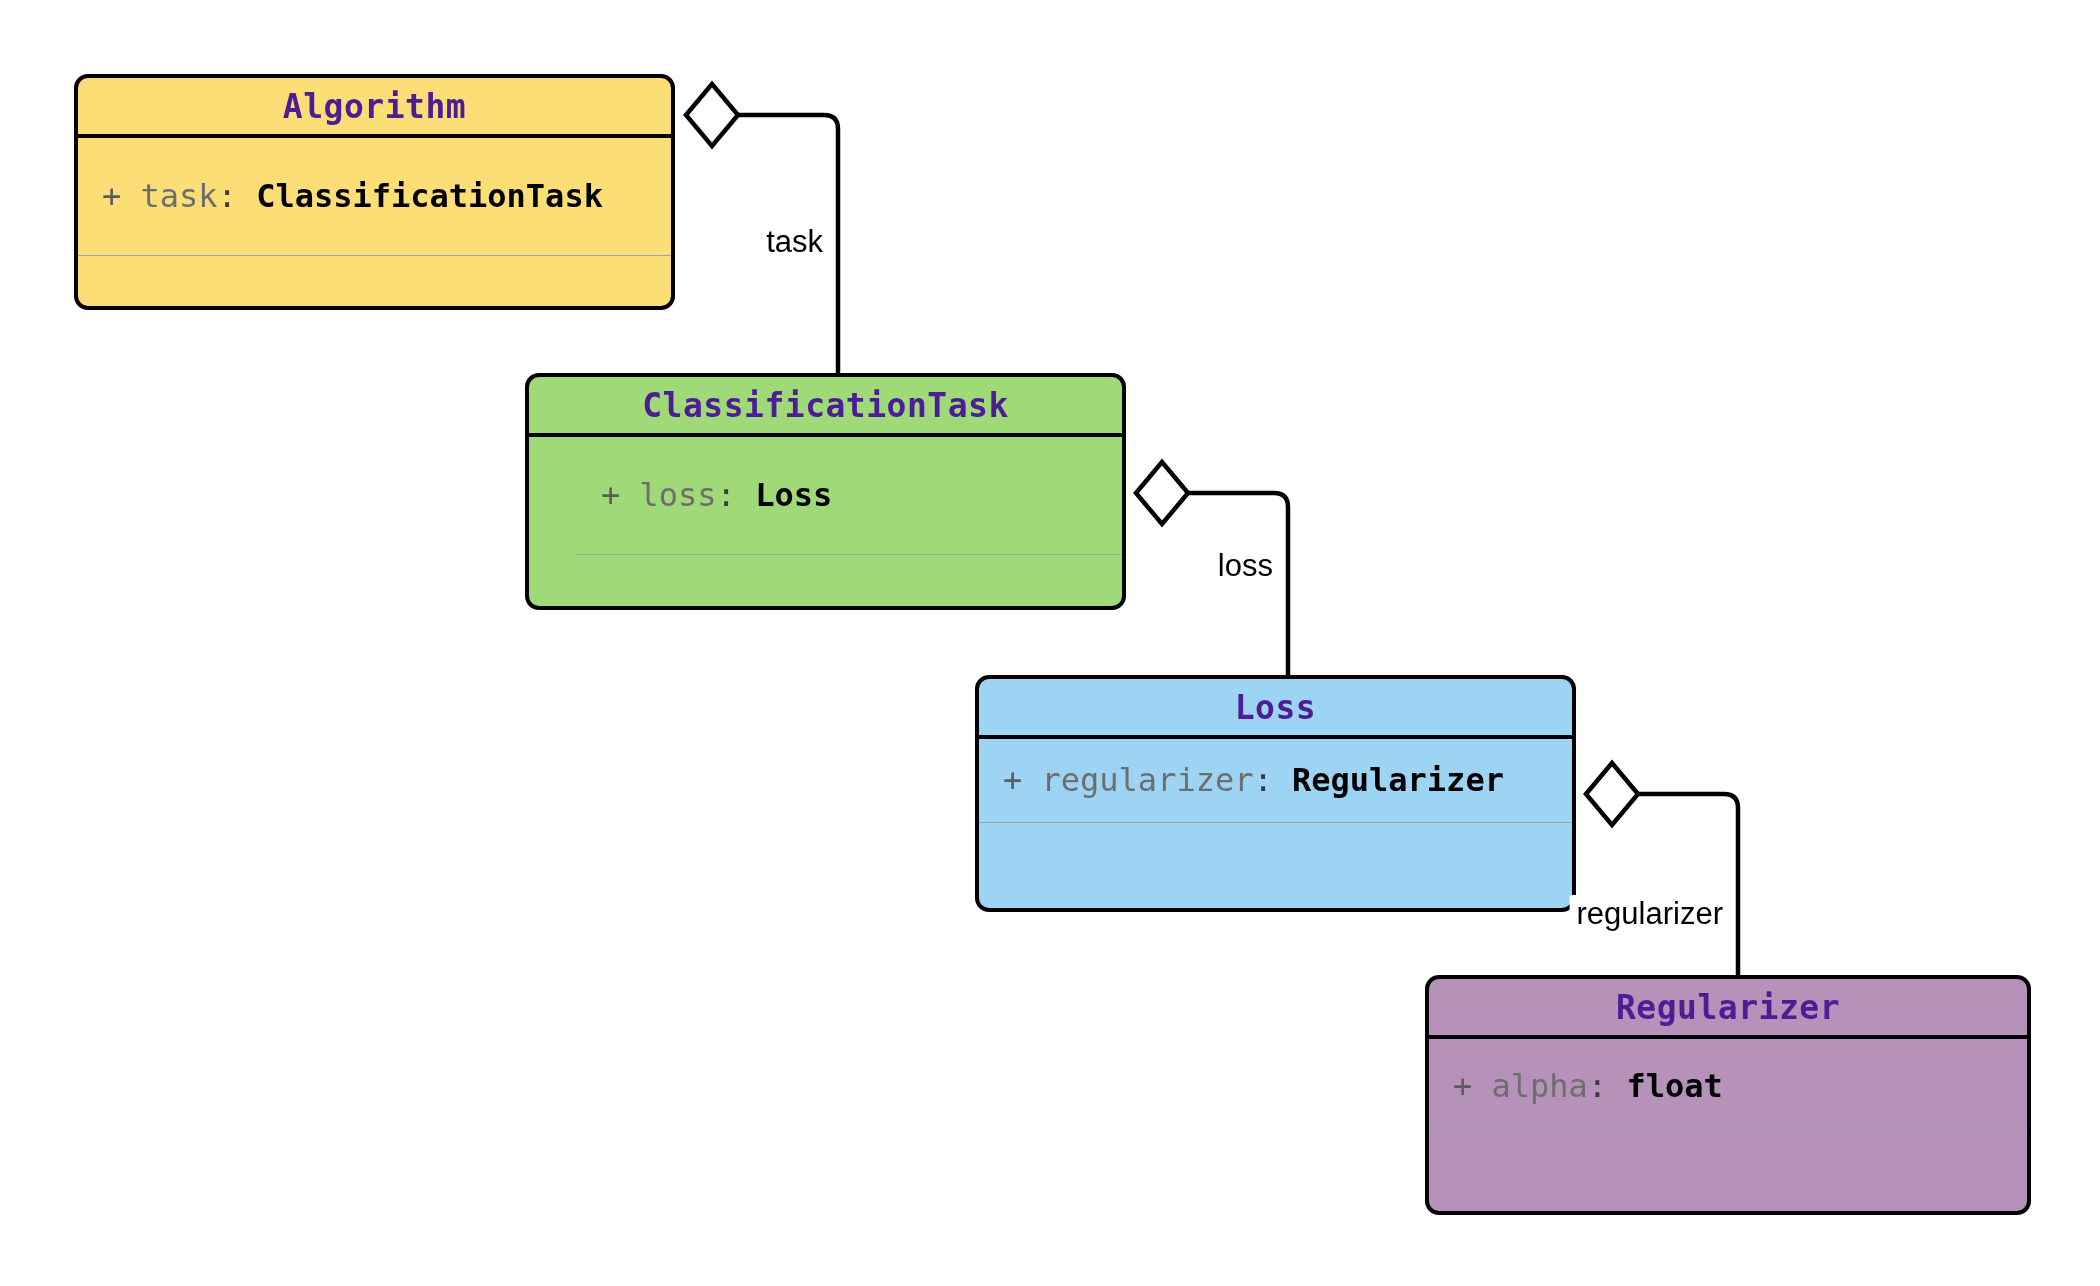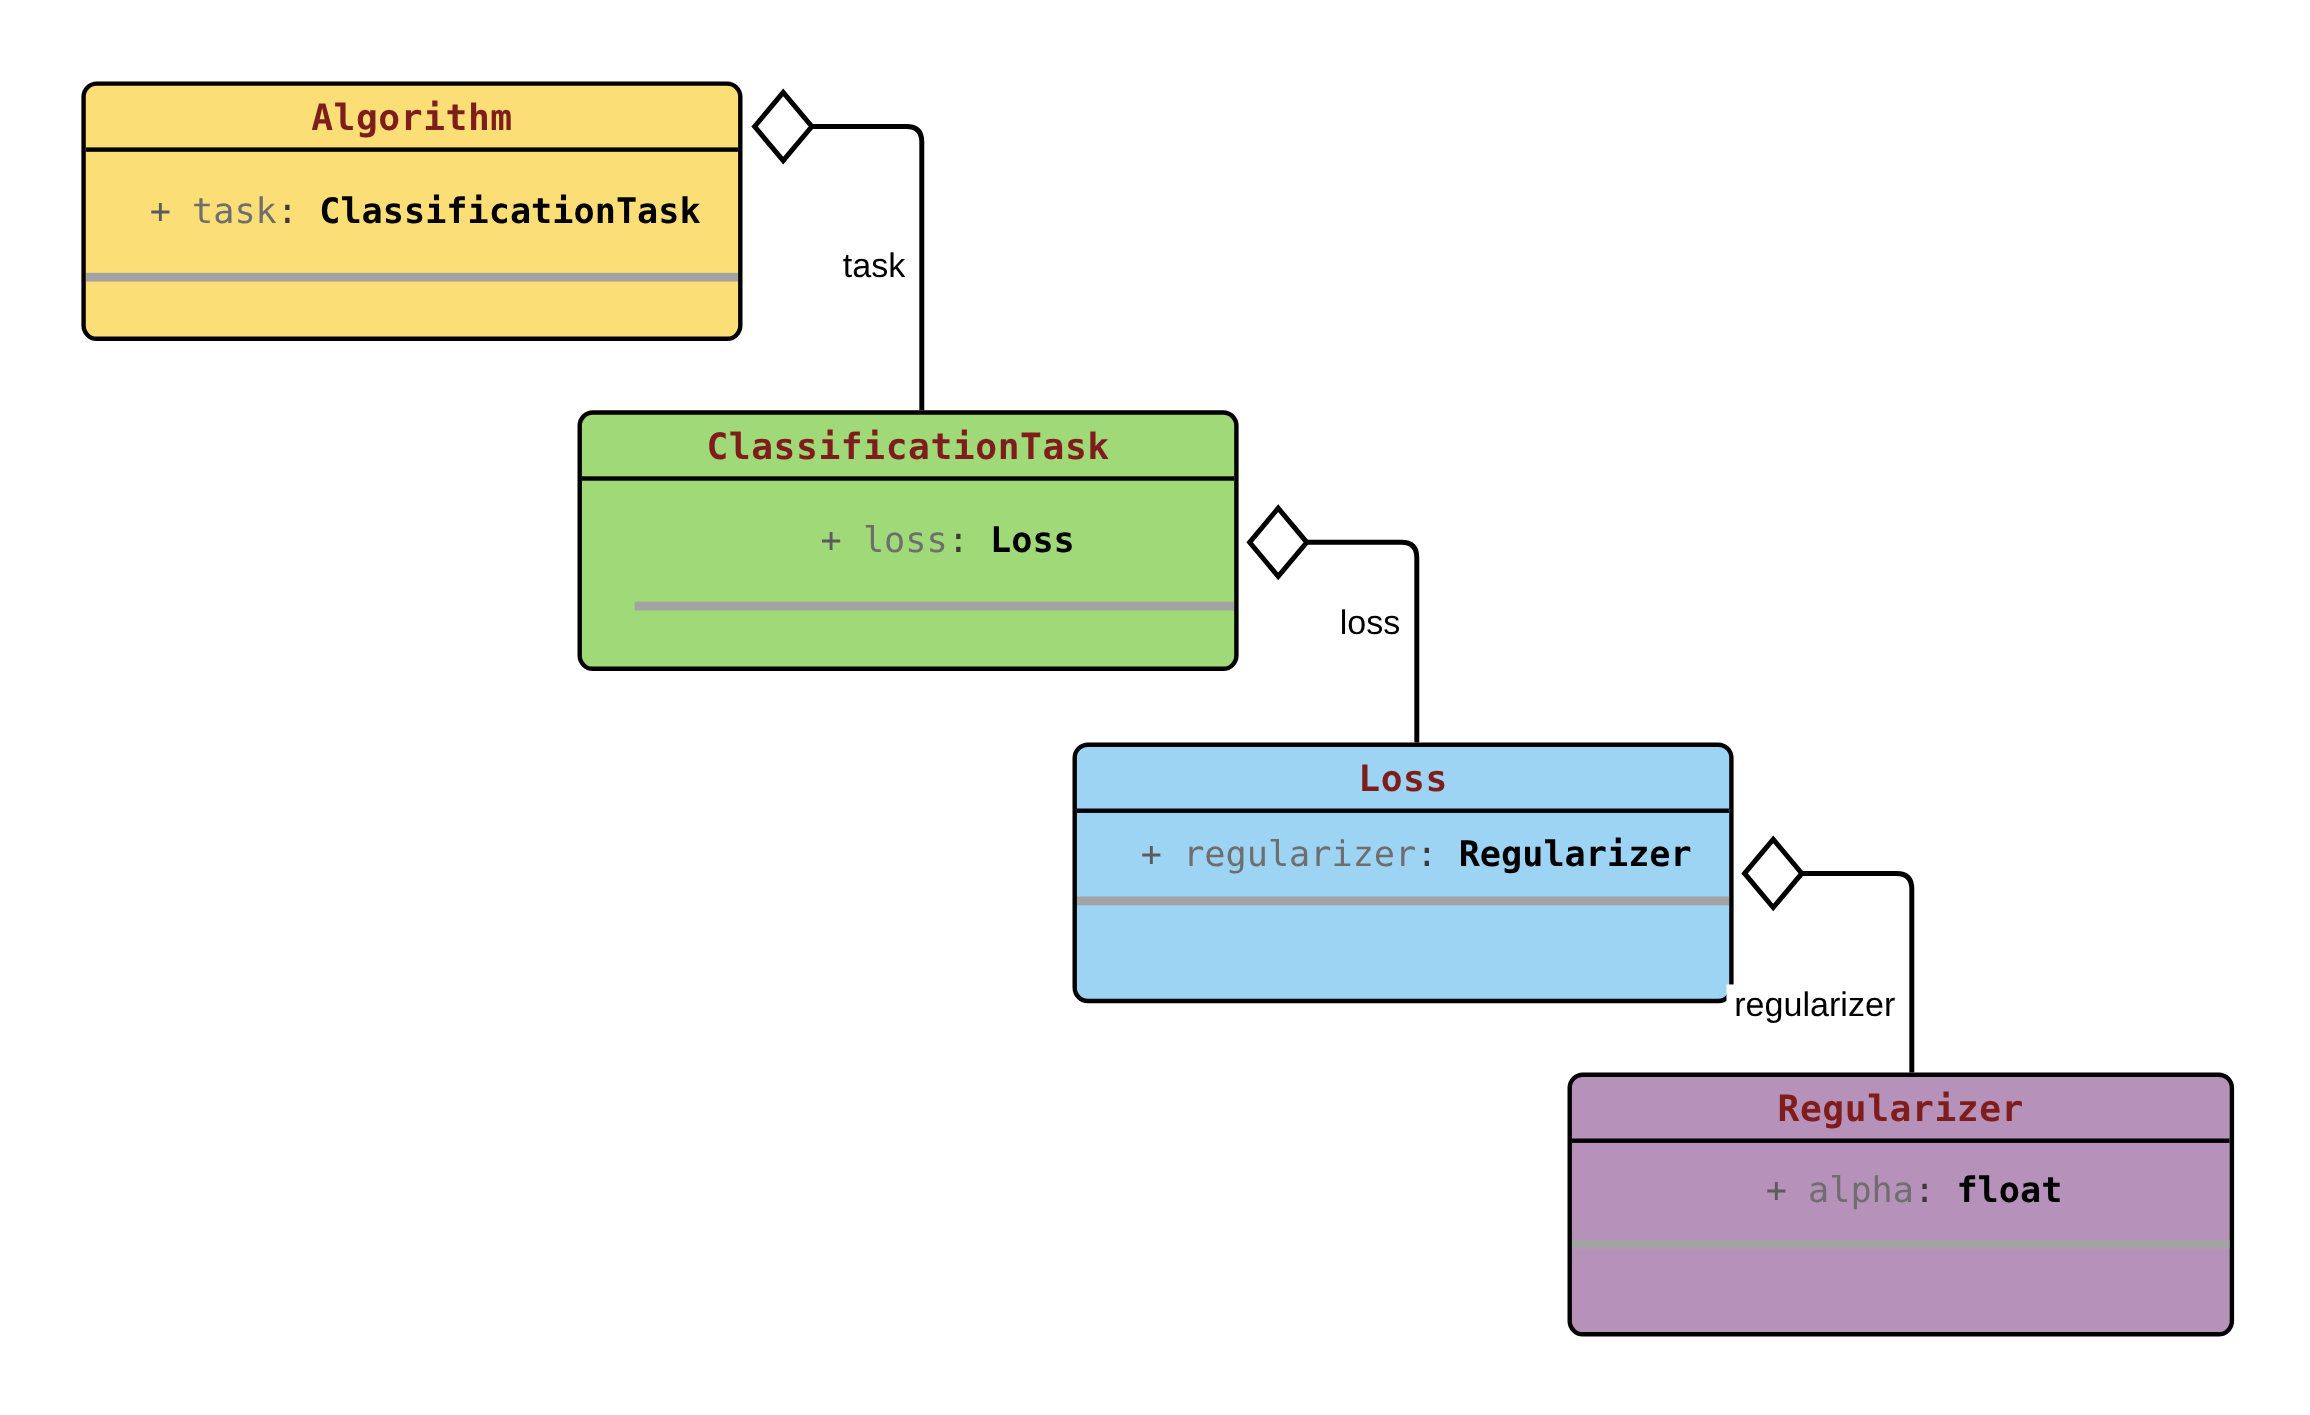--- a/index.html
+++ b/index.html
@@ -39,30 +39,29 @@
   .uml-header {
     box-sizing: border-box;
     display: flex;
     align-items: center;
     justify-content: center;
     border-bottom: 4px solid #000000;
     font-family: "DejaVu Sans Mono", "Liberation Mono", monospace;
     font-weight: bold;
     font-size: 33px;
     letter-spacing: 0.5px;
-    color: #7f1d1d;
+    color: #4c1d95;
   }
   .uml-attrs {
     box-sizing: border-box;
-    border-bottom: 8px solid #a3a3a3;
+    border-bottom: 1px solid #a3a3a3;
     display: flex;
     flex-direction: column;
     justify-content: center;
     padding-left: 24px;
-    align-items: center;
   }
   .uml-attr {
     font-family: "DejaVu Sans Mono", "Liberation Mono", monospace;
     font-size: 32px;
     white-space: pre;
     line-height: 1.1;
   }
   .attr-vis   { color: #5c5c5c; font-weight: normal; }
   .attr-name  { color: #6e6e6e; font-weight: normal; }
   .attr-colon { color: #3b3b3b; font-weight: normal; }

